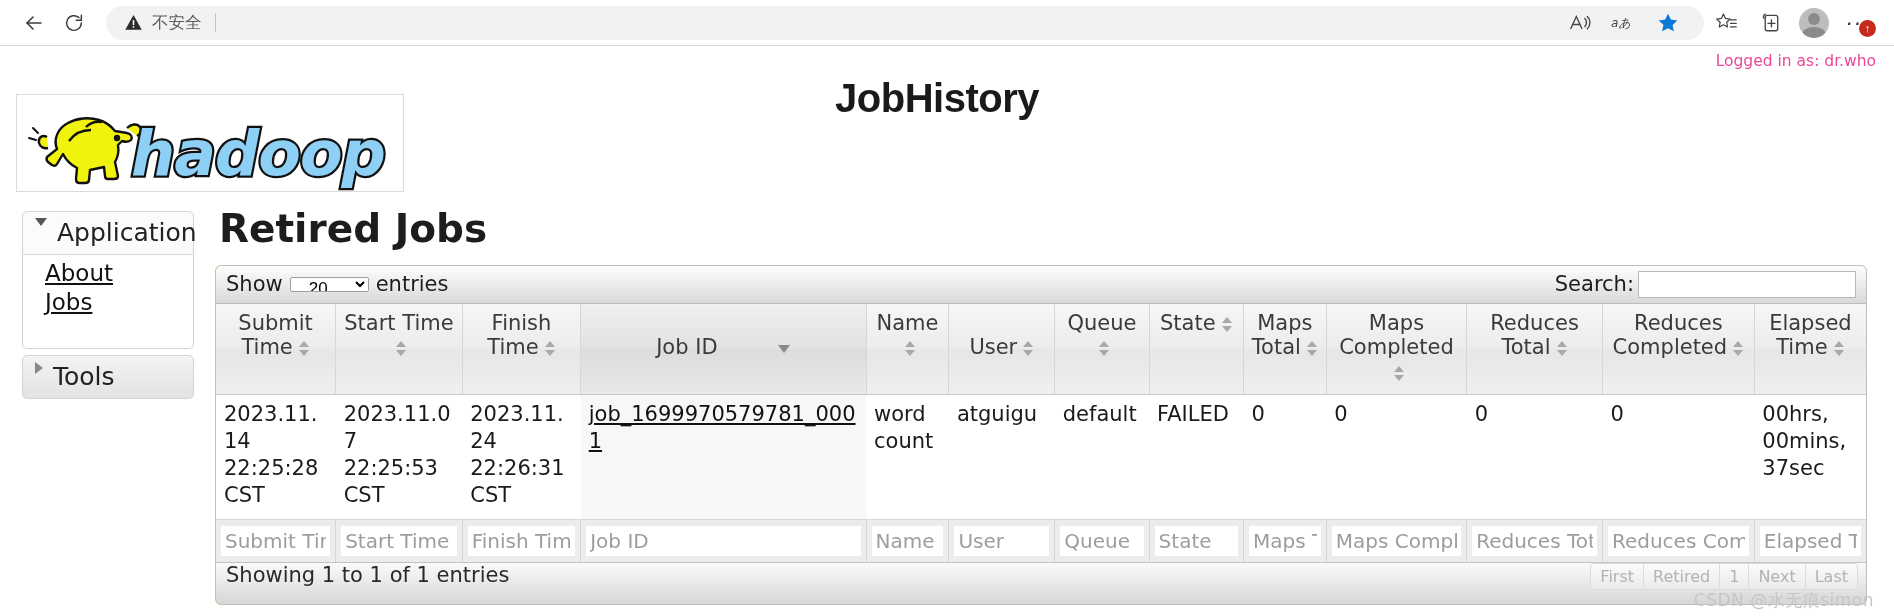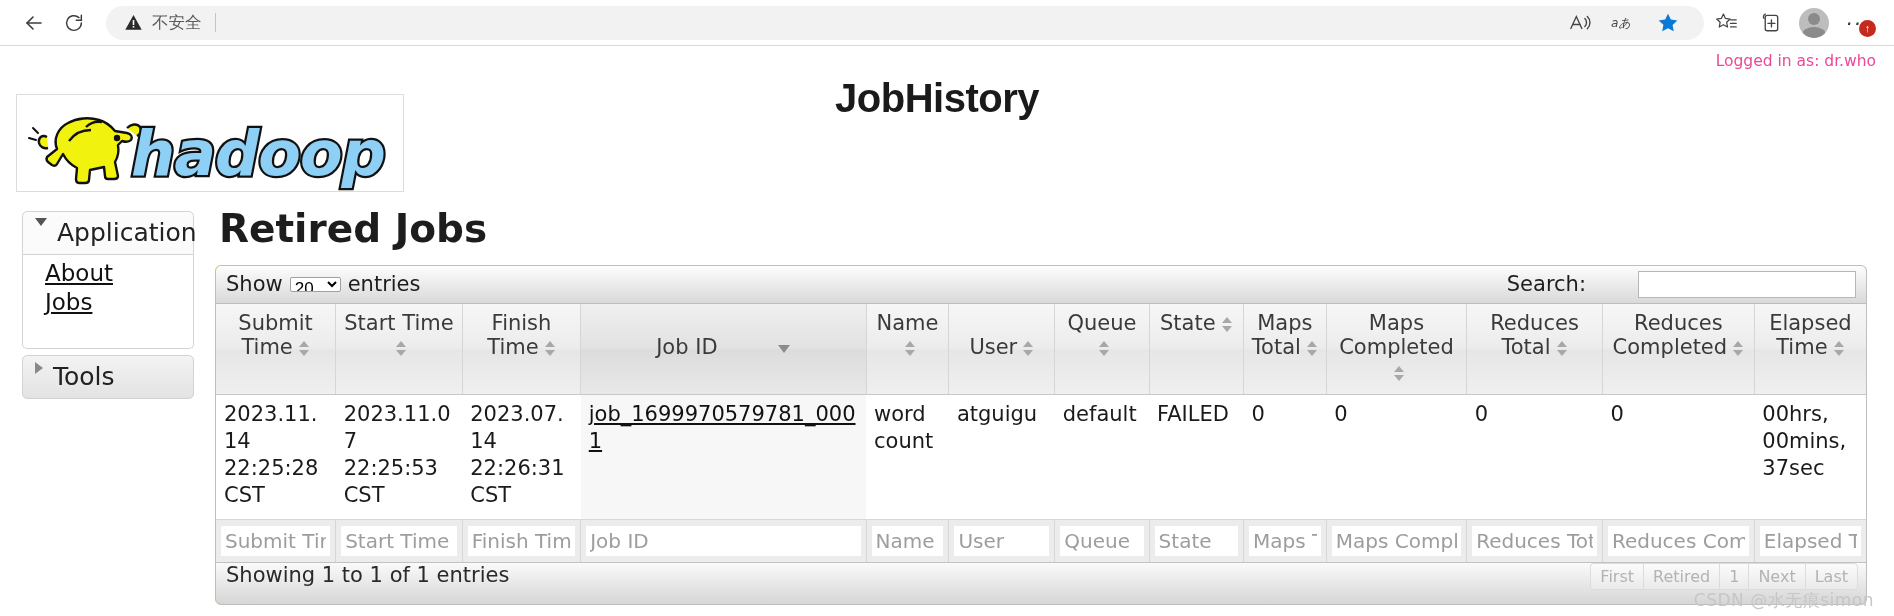--- a/index.html
+++ b/index.html
@@ -209,23 +209,23 @@
     font-family: "DejaVu Sans", sans-serif;
   }
   #len-select {
     margin: 0 7px;
     font-size: 17px;
     font-family: "Liberation Sans", sans-serif;
     height: 15px;
     border: 1px solid #a0a0a0;
     background: #fff;
     border-radius: 2px;
-    padding: 0 0;
-  }
-  #search-wrap { margin-left: auto; display: flex; align-items: center; gap: 48px; }
+    padding: 0 14px;
+  }
+  #search-wrap { margin-left: auto; display: flex; align-items: center; }
   #search-input {
     width: 218px; height: 27px;
     border: 1px solid #b7b7b7;
     margin-left: 4px;
     font-size: 16px;
     font-family: "Liberation Sans", sans-serif;
     padding: 0 4px;
     background: #fff;
   }
 
@@ -515,21 +515,21 @@
             <th><span class="th-inner">Maps Completed</span><span class="sort-ico"></span></th>
             <th><span class="th-inner">Reduces Total</span><span class="sort-ico"></span></th>
             <th><span class="th-inner">Reduces Completed</span><span class="sort-ico"></span></th>
             <th><span class="th-inner">Elapsed Time</span><span class="sort-ico"></span></th>
           </tr>
         </thead>
         <tbody>
           <tr>
             <td>2023.11.14 22:25:28 CST</td>
             <td>2023.11.07 22:25:53 CST</td>
-            <td>2023.07.14 22:26:31 CST</td>
+            <td>2023.11.24 22:26:31 CST</td>
             <td class="sorted-cell"><a href="#">job_1699970579781_0001</a></td>
             <td>word count</td>
             <td>atguigu</td>
             <td>default</td>
             <td>FAILED</td>
             <td>0</td>
             <td>0</td>
             <td>0</td>
             <td>0</td>
             <td>00hrs, 00mins, 37sec</td>

